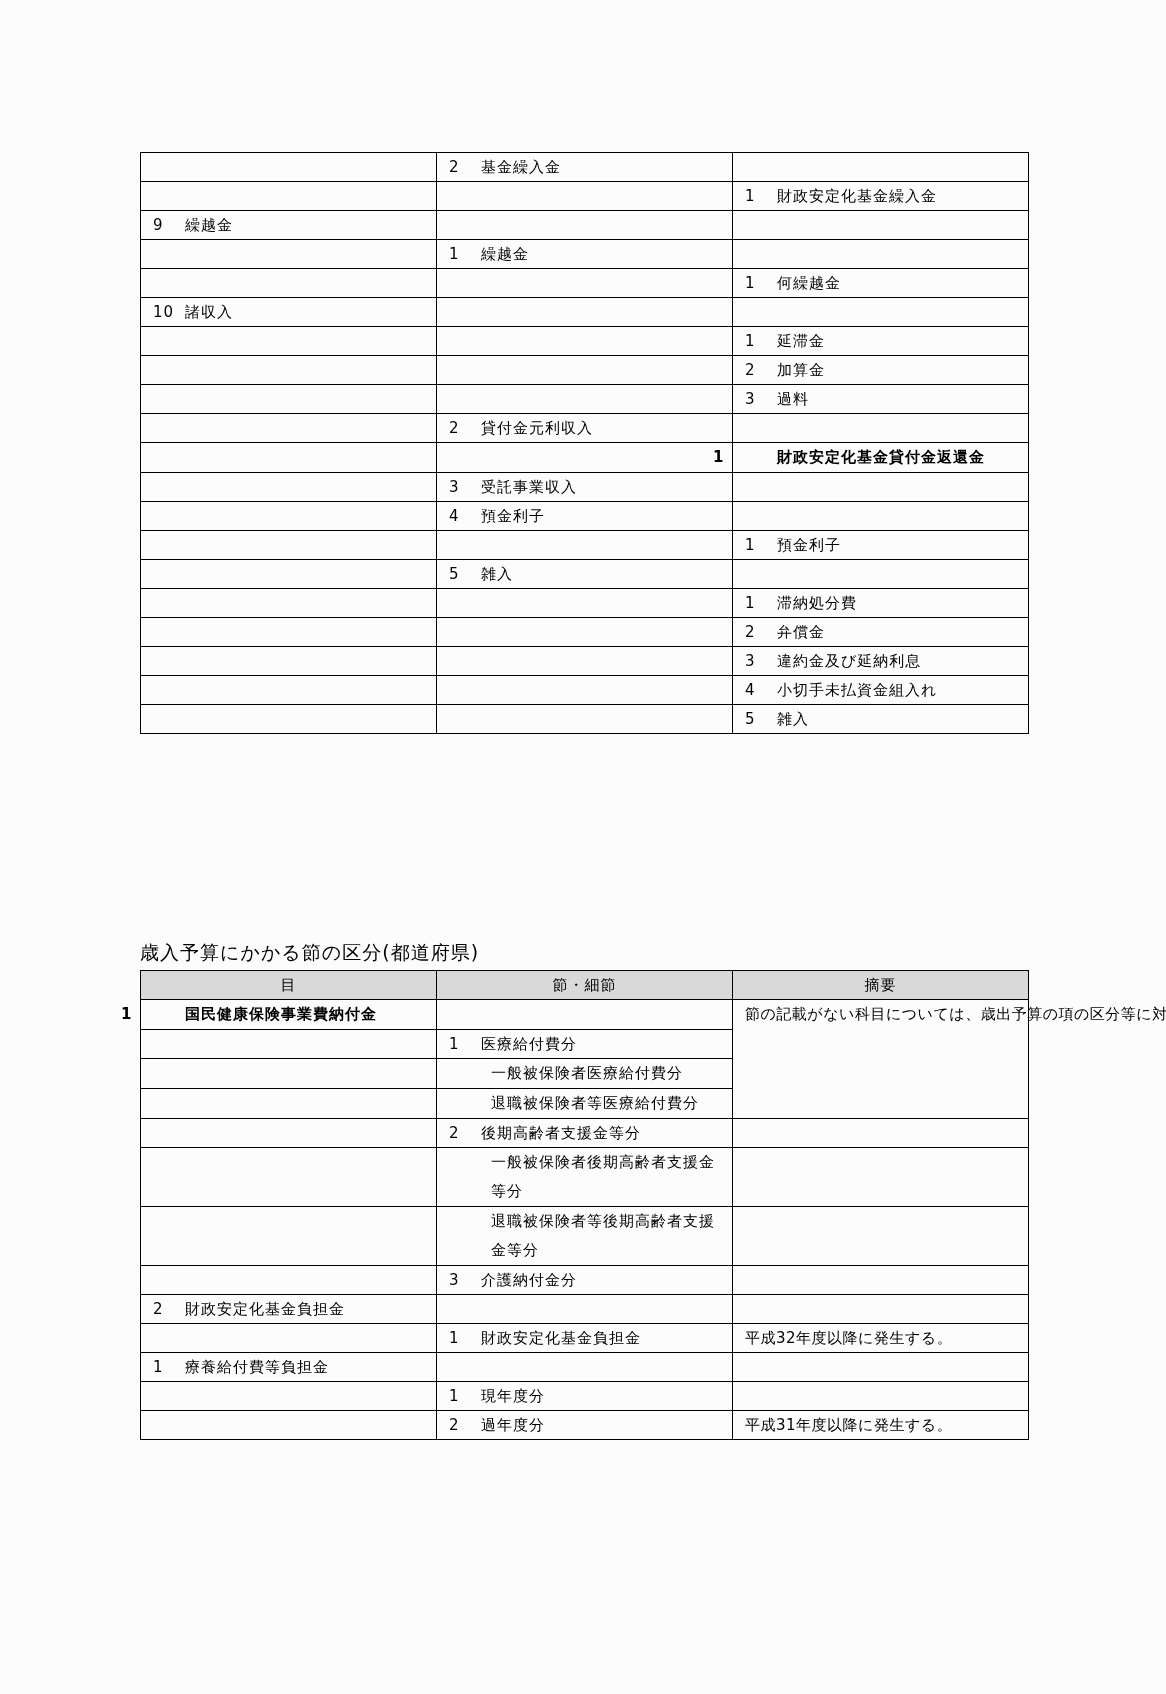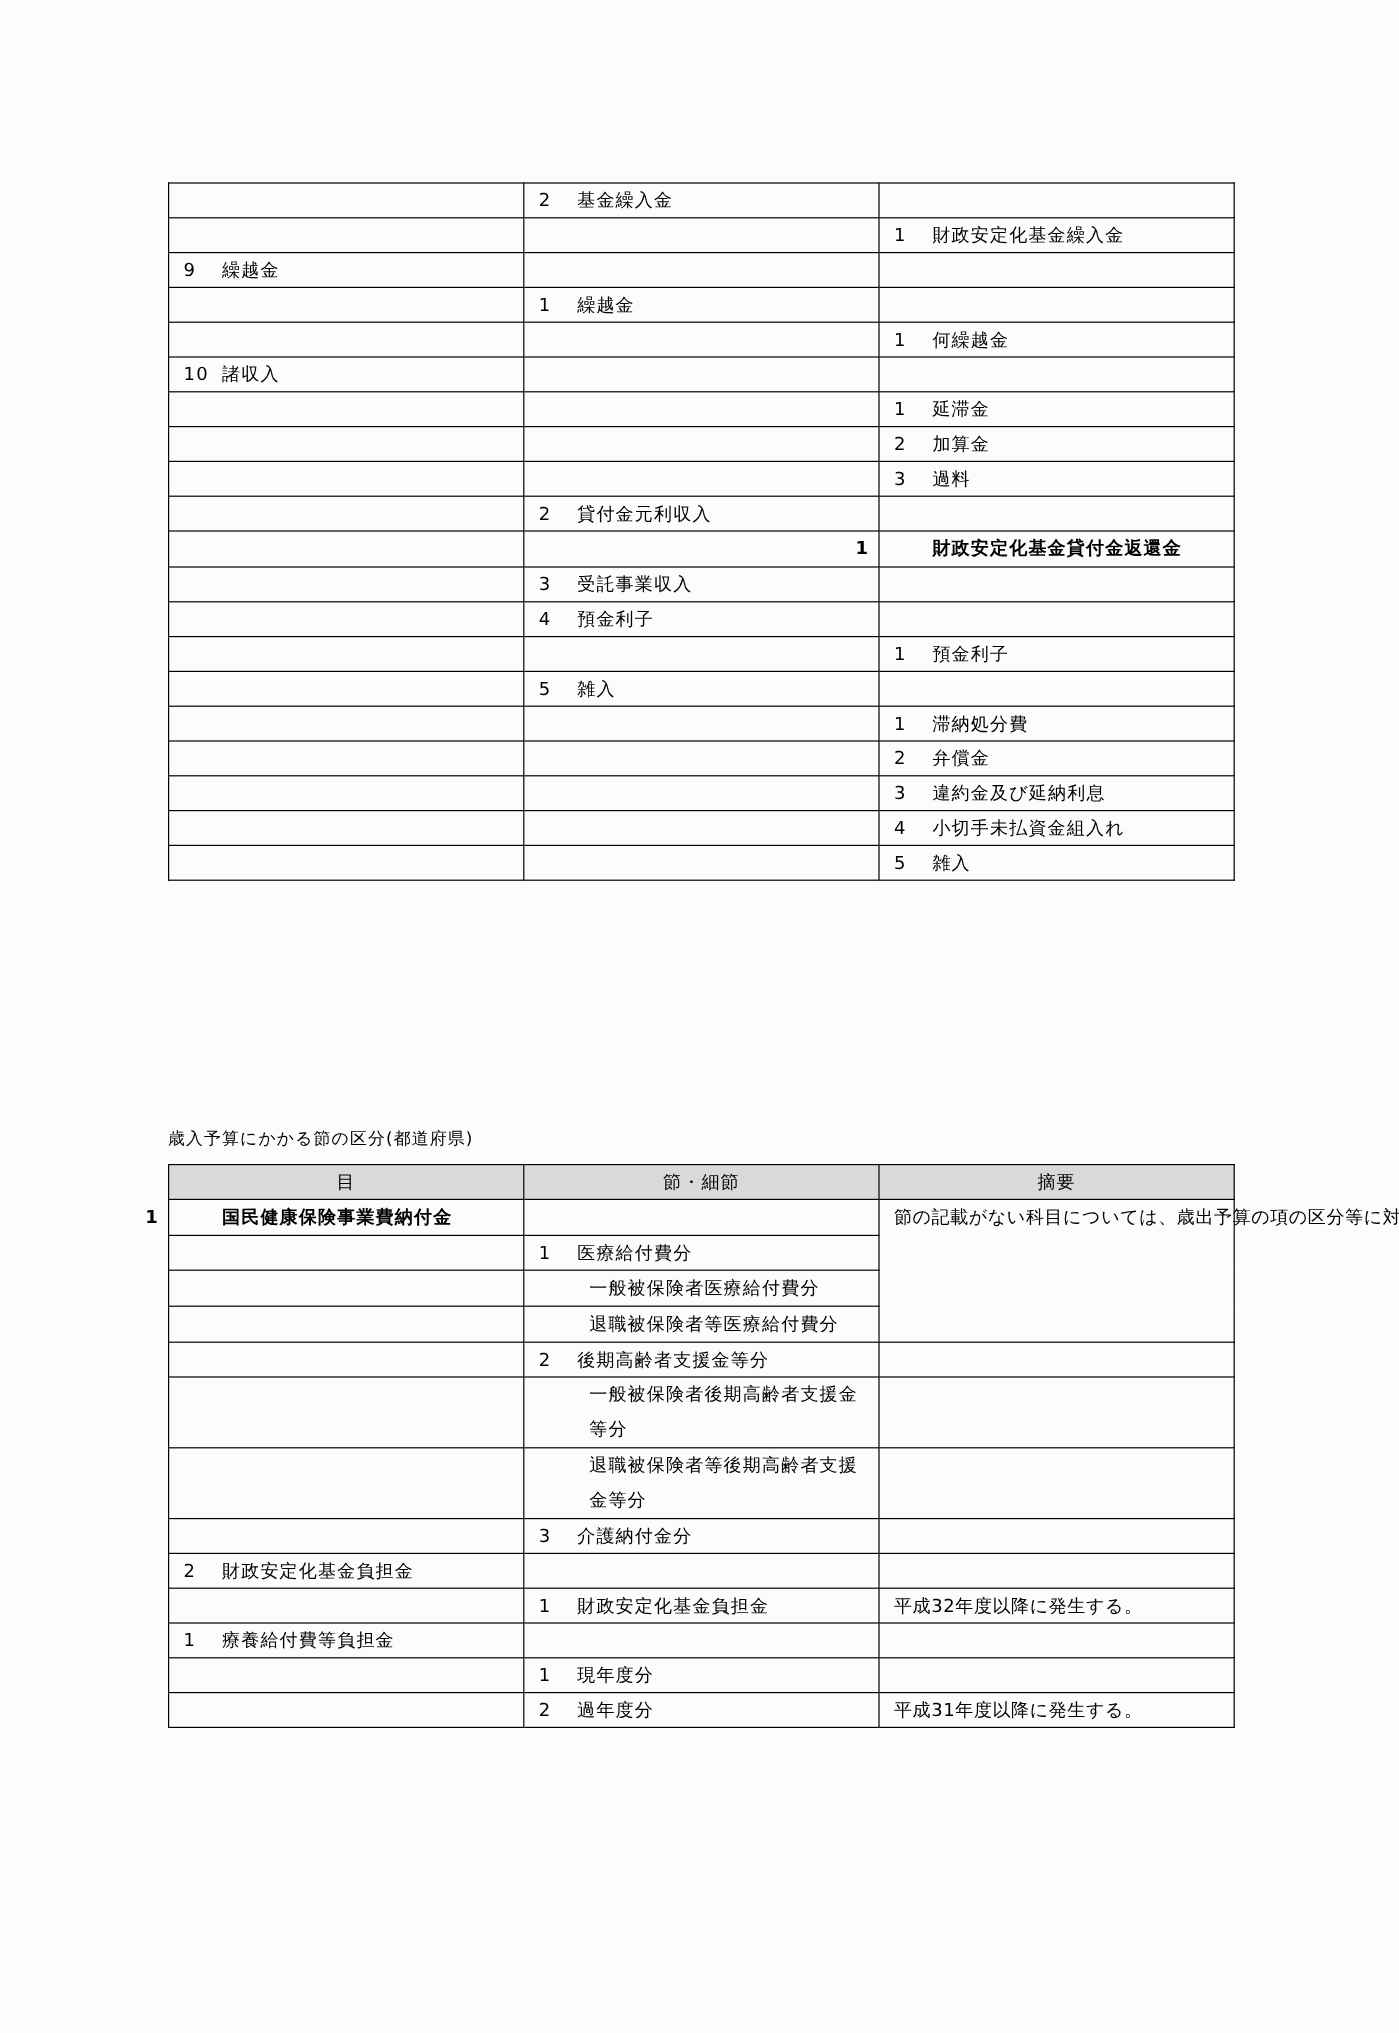--- a/index.html
+++ b/index.html
@@ -30,21 +30,21 @@
     text-align: left;
     white-space: nowrap;
   }
   table.doc td.wrap { white-space: normal; line-height: 29px; }
   .num { display: inline-block; width: 32px; }
   .hang { display: inline-block; padding-left: 32px; text-indent: -32px; white-space: normal; font-weight: bold; }
   .sub { padding-left: 54px !important; white-space: normal !important; line-height: 29px !important; }
   #t1 { top: 152px; }
   #t2-title {
     position: absolute; left: 140px; top: 940px;
-    font-size: 14px; letter-spacing: 1px;
+    font-size: 19px; letter-spacing: 1px;
   }
   #t2 { top: 970px; }
   #t2 th {
     background: #d9d9d9;
     text-align: center;
     padding: 0;
   }
   col.c1 { width: 296px; }
   col.c2 { width: 296px; }
   col.c3 { width: 296px; }

